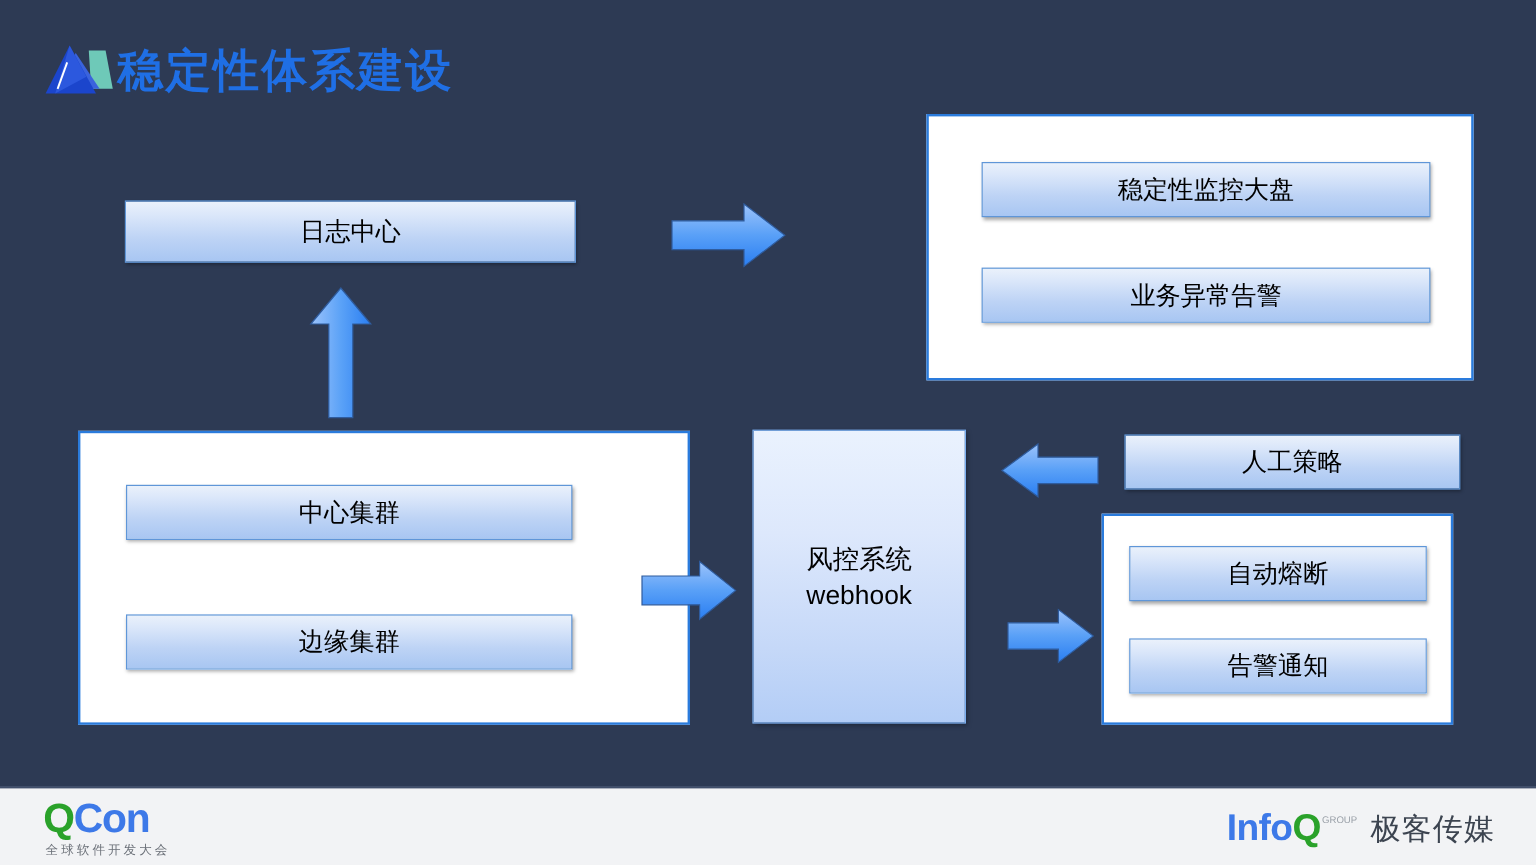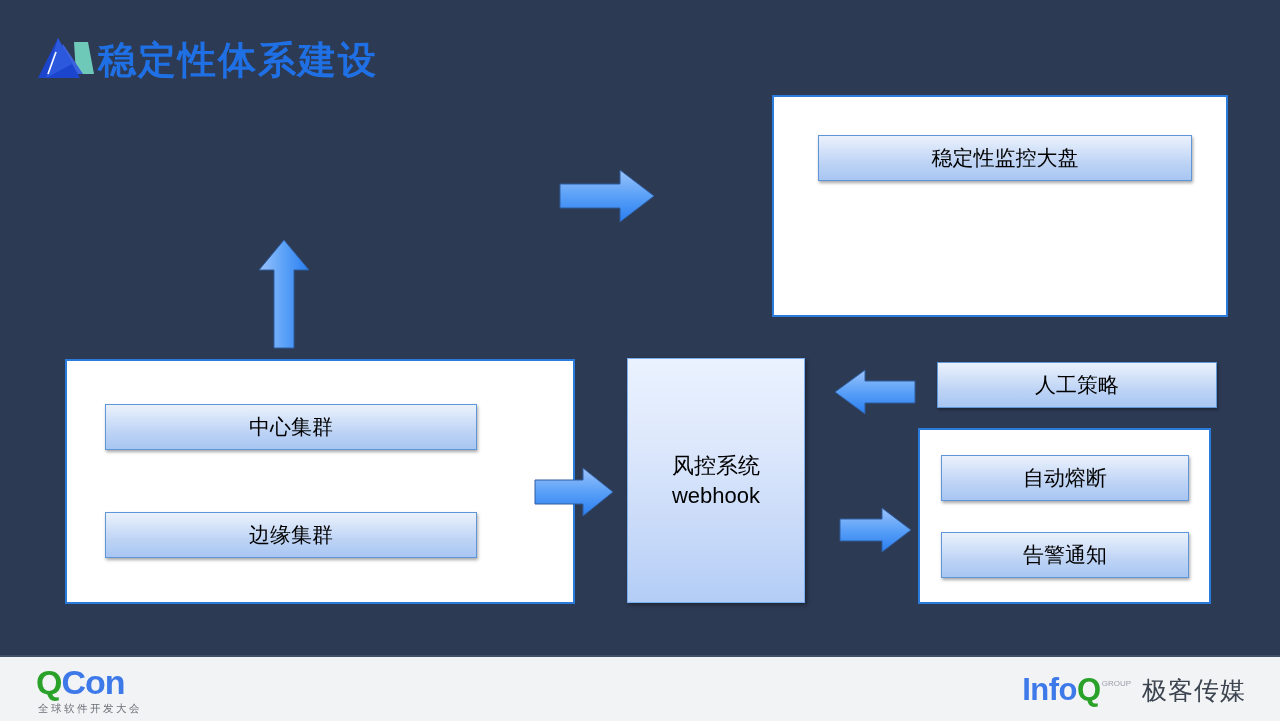--- a/index.html
+++ b/index.html
@@ -158,37 +158,43 @@
         <polygon points="38,8 52,8 58,40 40,40" fill="#6ec9b8"></polygon>
         <polygon points="27,10 47,40 17,40" fill="#3a63dd"></polygon>
         <polygon points="22,4 44,44 2,44" fill="#1b45cc"></polygon>
         <polygon points="22,4 36,30 10,44" fill="#2f5ce0" opacity="0.85"></polygon>
         <line x1="20" y1="18" x2="12" y2="40" stroke="#ffffff" stroke-width="1.6"></line>
       </svg>
     </div>
     <div id="title-text">稳定性体系建设</div>
   </div>
 
+  <div class="gbtn" style="left:104px; top:167px; width:376px; height:52px;">
+    <span>日志中心</span>
+  </div>
 
   <div class="arrow" style="left:558px; top:168px;">
     <svg width="100" height="56" viewBox="0 0 100 56">
       <defs>
         <linearGradient id="agR1" x1="0" y1="0" x2="0" y2="1">
           <stop offset="0%" stop-color="#9cc3fb"></stop>
           <stop offset="50%" stop-color="#59a0f7"></stop>
           <stop offset="100%" stop-color="#2a7ef2"></stop>
         </linearGradient>
       </defs>
       <polygon points="2,16 62,16 62,2 96,28 62,54 62,40 2,40" fill="url(#agR1)" stroke="#2f5c9e" stroke-width="1"></polygon>
     </svg>
   </div>
 
   <div class="panel" style="left:772px; top:95px; width:456px; height:222px;">
     <div class="gbtn" style="left:44px; top:38px; width:374px; height:46px;">
       <span>稳定性监控大盘</span>
+    </div>
+    <div class="gbtn" style="left:44px; top:126px; width:374px; height:46px;">
+      <span>业务异常告警</span>
     </div>
   </div>
 
   <div class="arrow" style="left:255px; top:238px;">
     <svg width="60" height="114" viewBox="0 0 60 114">
       <defs>
         <linearGradient id="agU1" x1="0" y1="0" x2="1" y2="0">
           <stop offset="0%" stop-color="#9cc3fb"></stop>
           <stop offset="50%" stop-color="#5ba2f7"></stop>
           <stop offset="100%" stop-color="#2a7ef2"></stop>

